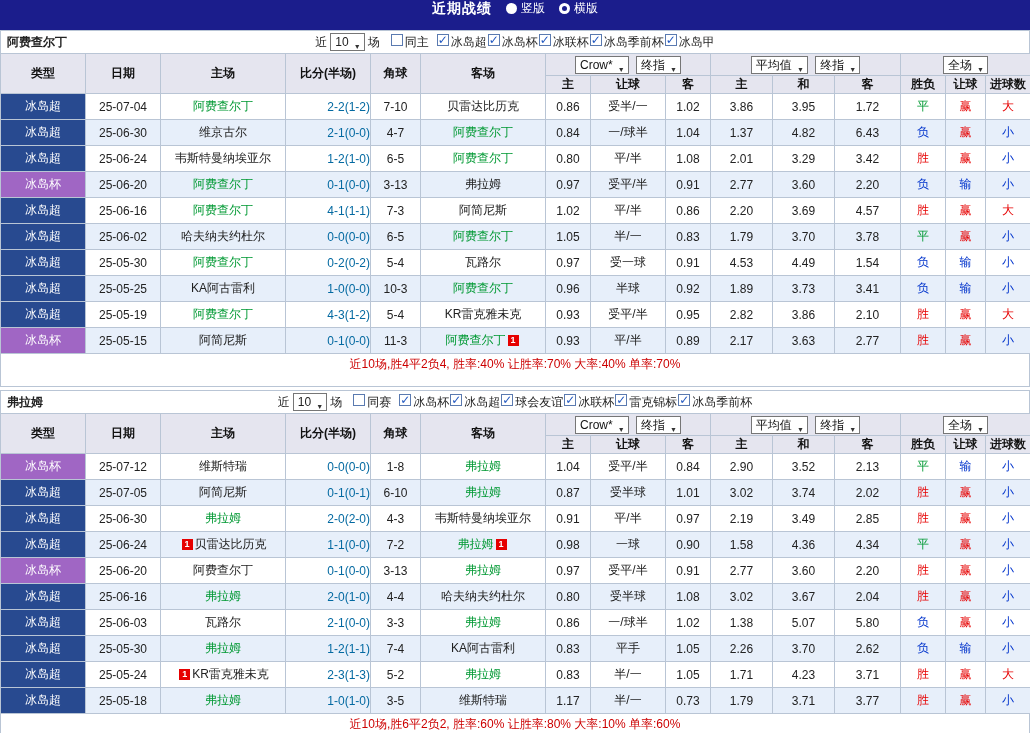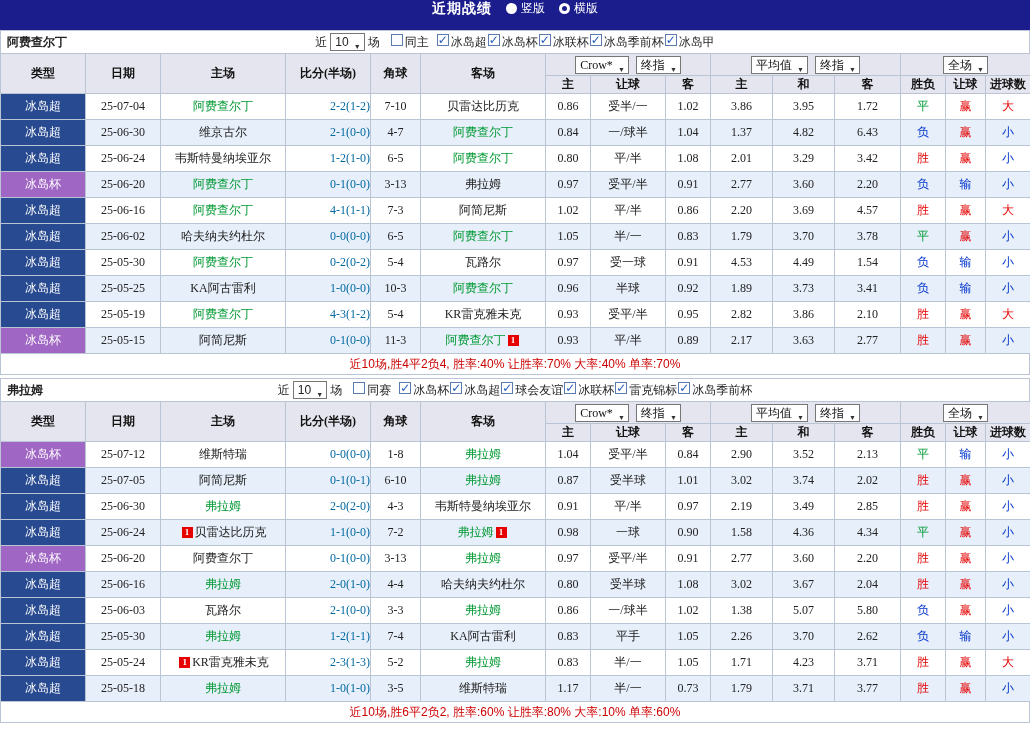--- a/index.html
+++ b/index.html
@@ -18,37 +18,37 @@
   .section-team { position: absolute; left: 6px; font-weight: bold; }
   .filters { margin: 0 auto; display: inline-flex; align-items: center; gap: 3px; }
   .select { display: inline-block; position: relative; border: 1px solid #767676; background: #fff; height: 18px; line-height: 16px; padding: 0 15px 0 4px; font-size: 12px; cursor: pointer; white-space: nowrap; }
   .select::after { content: "▼"; position: absolute; right: 3px; top: 5px; font-size: 7px; color: #333; }
   .chk-item { display: inline-flex; gap: 2px; cursor: pointer; white-space: nowrap; }
   .same-gap { margin-left: 8px; }
   .checkbox { width: 12px; height: 12px; border: 1px solid #5a7ab0; background: #fff; display: inline-block; position: relative; flex: none; }
   .checkbox.checked::after { content: "✓"; position: absolute; left: 0px; top: -2px; color: #2057c0; font-size: 12px; font-weight: bold; }
   .league-list { display: inline-flex; align-items: center; gap: 1px; margin-left: 5px; }
 
-  table.match-table { width: 1030px; border-collapse: collapse; table-layout: fixed; font-family: Liberation Serif, serif; }
+  table.match-table { width: 1030px; border-collapse: collapse; table-layout: fixed; }
   .match-table th, .match-table td { border: 1px solid #b9c5d5; text-align: center; overflow: hidden; white-space: nowrap; font-size: 12px; }
   .match-table thead th { background: #e5e5ef; font-weight: bold; color: #111; }
   .ctrl-row th { height: 22px; }
   .ctrl-row .select { margin: 0 2px; font-weight: normal; }
   .label-row th { height: 17px; }
   .match-table tbody td { height: 26px; background: #fff; }
   .match-table tbody tr.alt td { background: #e7effa; }
   .match-table td.lg-super { background: #284a90 !important; color: #fff; }
   .match-table td.lg-cup { background: #a066c4 !important; color: #fff; }
   .match-table td.score { color: #0369a1; text-align: right; }
   .team-focus { color: #009933; }
   .r-red { color: #e60000; }
   .r-blue { color: #0033cc; }
   .r-green { color: #009933; }
   .badge { display: inline-block; background: #e60000; color: #fff; font-size: 9px; line-height: 11px; width: 11px; height: 11px; margin: 0 2px; vertical-align: 1px; font-weight: bold; }
-  .summary { height: 21px; line-height: 20px; text-align: center; color: #cc0000; border: 1px solid #b9c5d5; border-top: none; background: #fff; }
+  .summary { height: 33px; line-height: 20px; text-align: center; color: #cc0000; border: 1px solid #b9c5d5; border-top: none; background: #fff; }
 </style>
 </head>
 <body>
 
 <div class="topbar">
   <span class="topbar-title">近期战绩</span>
   <label class="radio-item">
     <span class="radio"></span>
     <span>竖版</span>
   </label>

